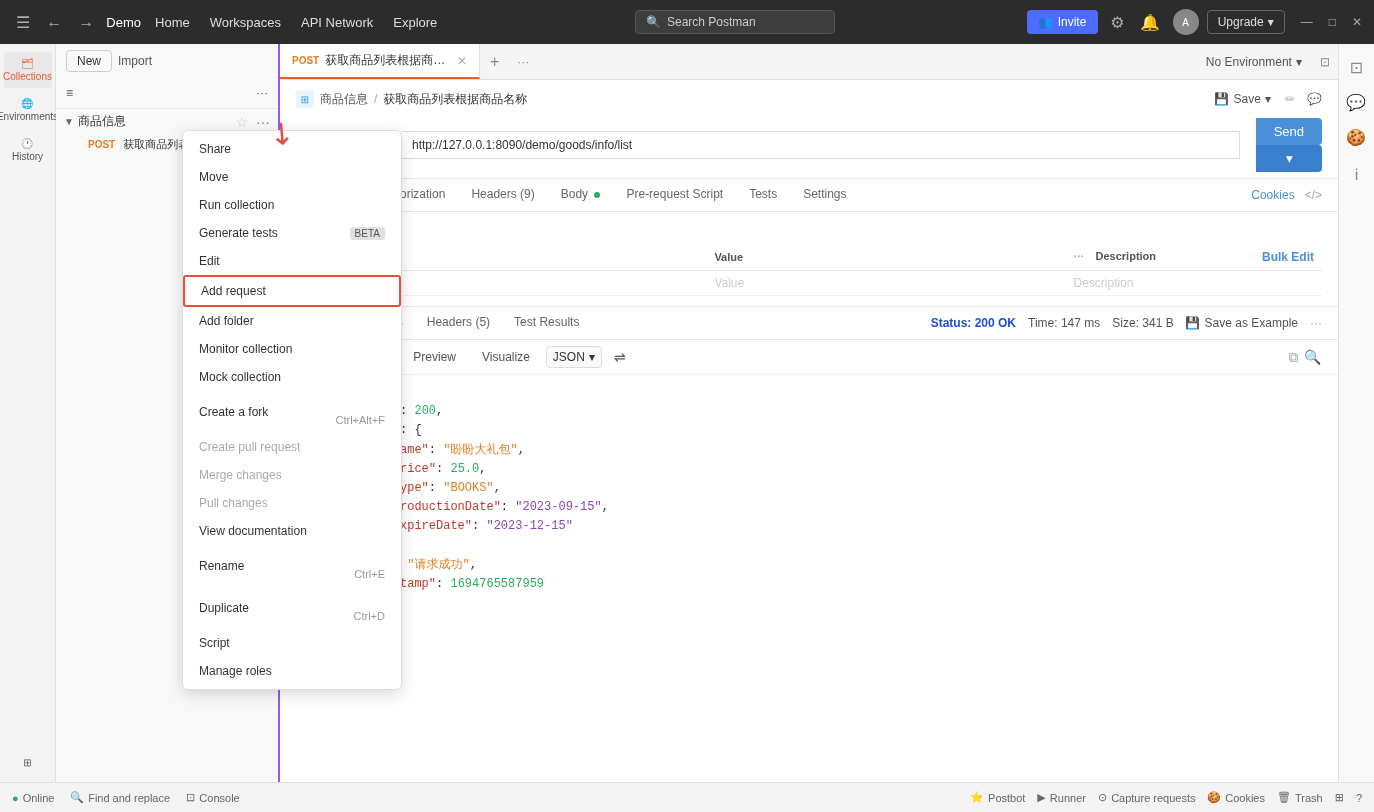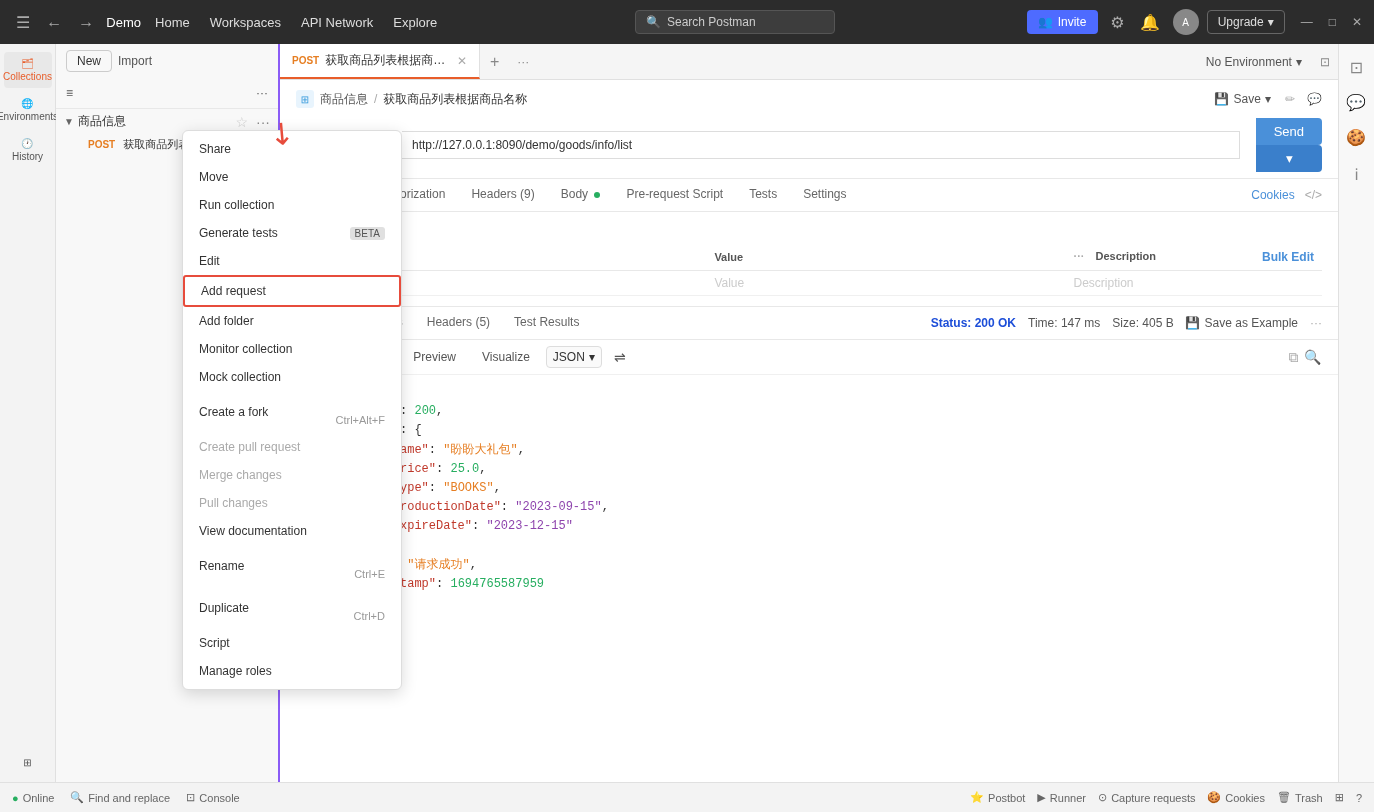--- a/index.html
+++ b/index.html
@@ -371,21 +371,21 @@
 
     <div class="response-area">
       <div class="response-tabs-bar">
         <div class="response-tab active">Body</div>
         <div class="response-tab">Cookies</div>
         <div class="response-tab">Headers (5)</div>
         <div class="response-tab">Test Results</div>
         <div class="response-meta">
           <span class="status-ok">Status: 200 OK</span>
           <span>Time: 147 ms</span>
-          <span>Size: 405 B</span>
+          <span>Size: 341 B</span>
           <span class="save-example-btn">
             <span>💾</span>
             <span>Save as Example</span>
           </span>
           <span style="color:#aaa;cursor:pointer;">···</span>
         </div>
       </div>
 
       <div class="body-toolbar">
         <button class="body-view-btn active">Pretty</button>

